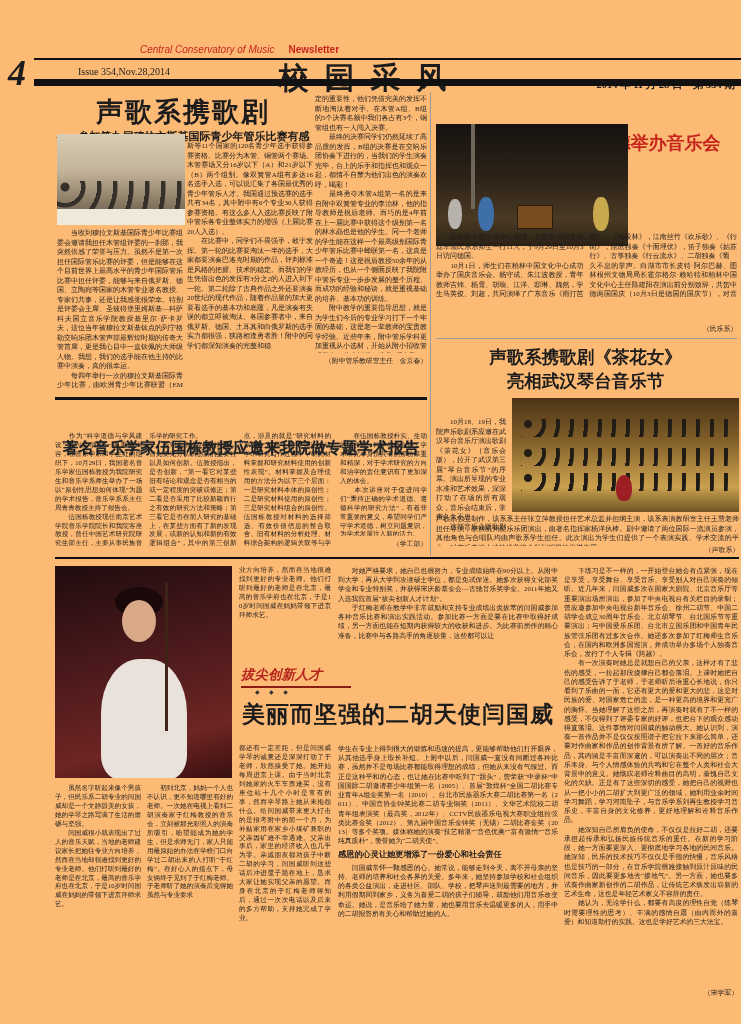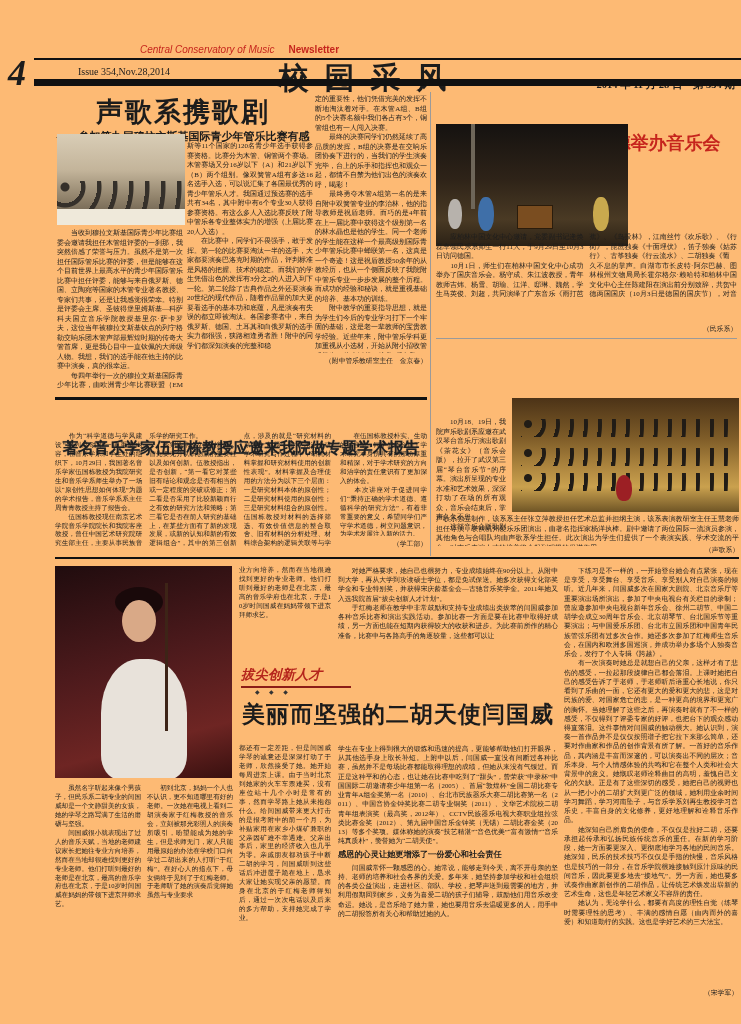--- a/index.html
+++ b/index.html
@@ -102,20 +102,21 @@
     <span class="qin"></span>
     <span class="d3"></span>
   </div>
   <div class="txt cols2" style="left:436px;top:233px;width:301px;height:72px;">　　应柏林中国文化中心邀请，党委副书记逄焕磊率领民乐系师生一行11人，于9月29日至10月3日访问德国。
 　　10月1日，师生们在柏林中国文化中心成功举办了国庆音乐会。杨守成、朱江波教授，青年教师吉炜、杨雪、胡瑜、江洋、邸琳、魏然，学生马英俊、刘超，共同演绎了广东音乐《雨打芭蕉》、《鸟投林》，江南丝竹《欢乐歌》、《行街》，琵琶独奏《十面埋伏》，笛子独奏《姑苏行》、古筝独奏《行云流水》、二胡独奏《葡
 久不息的掌声。白湖市市长皮特·阿尔巴赫、图林根州文物局局长霍尔格尔·赖哈特和柏林中国文化中心主任陈建阳在演出前分别致辞，共贺中德两国国庆（10月3日是德国的国庆节），对音乐家表示由衷的感谢，并在演出结束后与演员合影留念。
 　　音乐无国界，此次德国之行我院师生通过音乐向德国人民展示了中国传统音乐文化的魅力，并以此作为桥梁，为增进中德两国间的文化交流做出了重要努力。</div>
   <div class="byline" style="left:600px;top:324px;width:137px;">（民乐系）</div>
   <div class="grule" style="left:436px;top:338px;width:301px;height:1px;"></div>
 
+  <div class="h-ch"><span>声歌系携歌剧《茶花女》</span><br><span>亮相武汉琴台音乐节</span></div>
   <div class="txt" style="left:436px;top:418px;width:70px;height:114px;">　　10月18、19日，我院声乐歌剧系应邀在武汉琴台音乐厅演出歌剧《茶花女》（音乐会版），拉开了武汉第三届“琴台音乐节”的序幕。演出所呈现的专业水准和艺术效果，深深打动了在场的所有观众，音乐会结束后，掌声久久不息。
 　　这部音乐会版歌剧《茶花女》由我院</div>
   <div class="photo ph3" style="left:512px;top:398px;width:227px;height:114px;">
     <span class="row" style="top:18%;"></span>
     <span class="row" style="top:44%;"></span>
     <span class="row" style="top:66%;"></span>
     <span class="dress"></span>
   </div>
   <div class="txt" style="left:436px;top:515px;width:303px;height:31px;">声歌系独立制作，该系系主任张立萍教授担任艺术总监并担纲主演，该系表演教研室主任王慧老师担任导演，联袂杭州爱乐乐团演出，由著名指挥家杨洋执棒。剧中邀请了两位国际一流演员参演，其他角色与合唱队均由声歌系学生担任。此次演出为学生们提供了一个表演实践、学术交流的平台，对声乐表演人才的培养将会起到积极的促进作用。</div>
   <div class="byline" style="left:640px;top:545px;width:99px;">（声歌系）</div>

